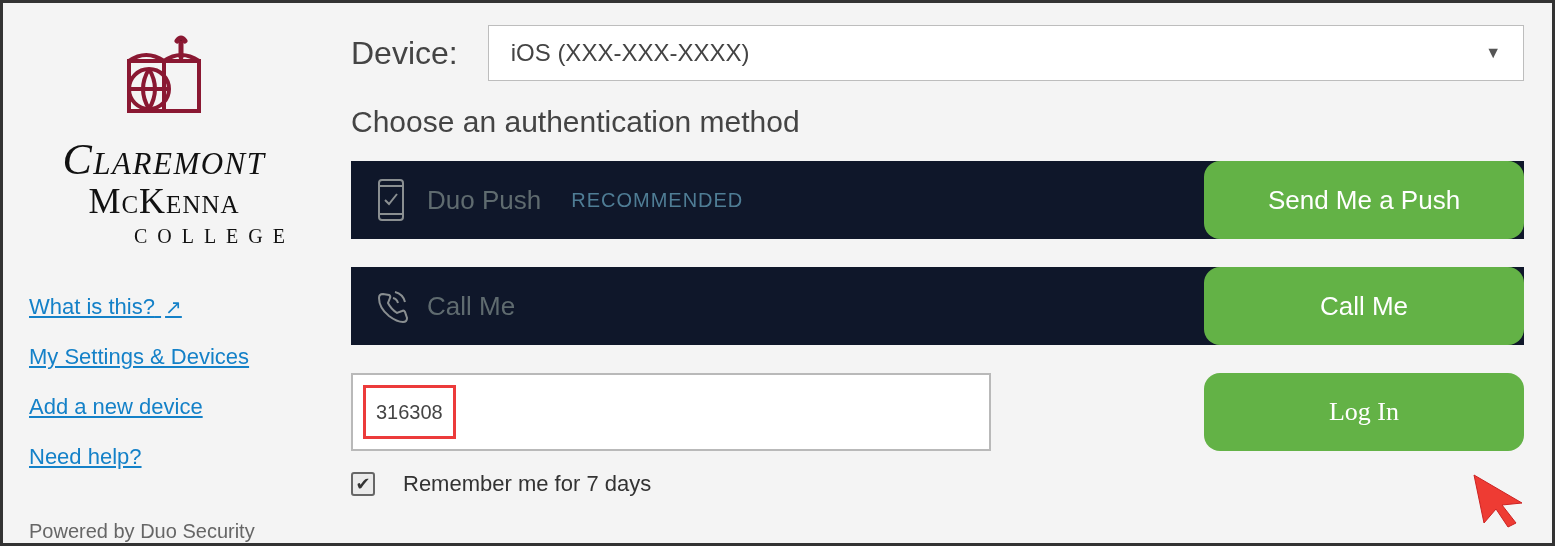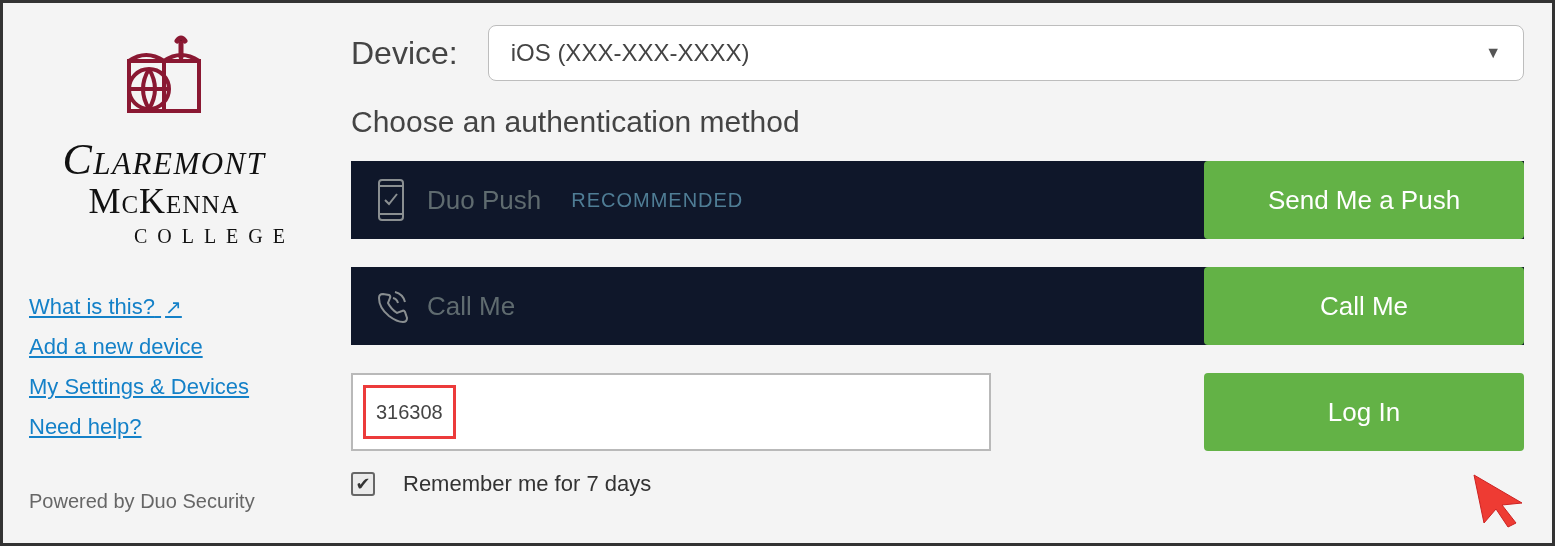--- a/index.html
+++ b/index.html
@@ -69,21 +69,21 @@
   .logo-college {
     font-family: Georgia, "Times New Roman", serif;
     font-size: 20px;
     letter-spacing: 10px;
     color: #111;
     padding: 0 4px 0 10px;
   }
   .sidebar-links {
     display: flex;
     flex-direction: column;
-    gap: 14px;
+    gap: 24px;
     margin-top: 6px;
     font-size: 22px;
   }
   .sidebar-links a {
     color: #1481c8;
     text-decoration: underline;
     width: fit-content;
   }
   .ext-icon {
     font-size: 20px;
@@ -105,21 +105,21 @@
     margin-bottom: 24px;
   }
   .device-label {
     font-size: 32px;
     color: #444;
   }
   .device-select {
     flex: 1;
     height: 56px;
     border: 1px solid #bdbdbd;
-    border-radius: 8px;
+    border-radius: 0;
     background: #fff;
     display: flex;
     align-items: center;
     justify-content: space-between;
     padding: 0 22px;
     font-size: 24px;
     color: #444;
     cursor: pointer;
   }
   .device-select .caret { color: #555; font-size: 16px; }
@@ -156,21 +156,21 @@
   .spacer { flex: 1; }
   .green-btn {
     width: 320px;
     height: 78px;
     background: #63b246;
     color: #fff;
     font-size: 26px;
     display: flex;
     align-items: center;
     justify-content: center;
-    border-radius: 4px;
+    border-radius: 16px;
     cursor: pointer;
     user-select: none;
   }
   .passcode-row {
     display: flex;
     align-items: stretch;
     gap: 0;
     margin-bottom: 20px;
   }
   .passcode-field-wrap {
@@ -190,20 +190,21 @@
     width: fit-content;
   }
   .passcode-value {
     font-size: 20px;
     color: #444;
   }
   .passcode-spacer { flex: 1; }
   .login-btn-wrap {
     margin-left: auto;
     display: flex;
+    font-family: Liberation Serif, serif;
   }
   .remember-row {
     display: flex;
     align-items: center;
     gap: 28px;
     font-size: 22px;
     color: #333;
     margin-top: 4px;
   }
   .checkbox {
@@ -256,22 +257,22 @@
         <div class="logo-college">COLLEGE</div>
         <div class="logo-rule"></div>
       </div>
     </div>
 
     <div class="sidebar-links">
       <a href="#">
         <span>What is this?</span>
         <span class="ext-icon">↗</span>
       </a>
+      <a href="#">My Settings &amp; Devices</a>
       <a href="#">Add a new device</a>
-      <a href="#">My Settings &amp; Devices</a>
       <a href="#">Need help?</a>
     </div>
 
     <div class="powered">Powered by Duo Security</div>
   </div>
 
   <div class="main">
     <div class="device-row">
       <div class="device-label">Device:</div>
       <div class="device-select">

